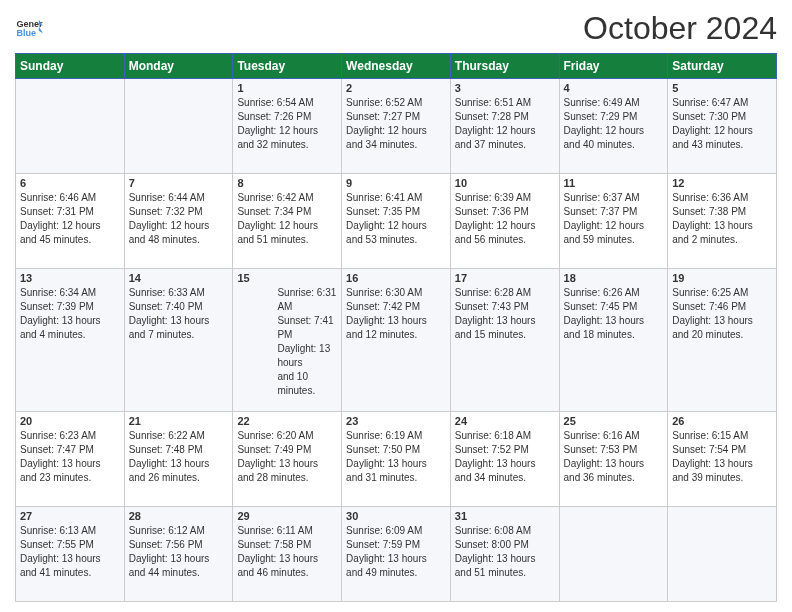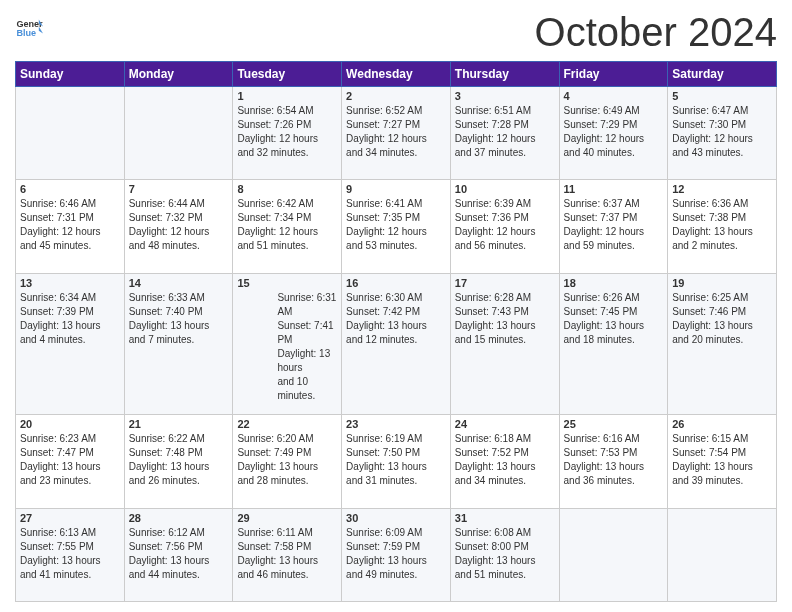--- a/index.html
+++ b/index.html
@@ -30,37 +30,37 @@
     }
     .logo-icon {
       width: 28px;
       height: 28px;
       margin-right: 4px;
     }
     .title-block {
       text-align: right;
     }
     .month-title {
-      font-size: 40px;
+      font-size: 32px;
       font-weight: normal;
       color: #333;
     }
     .location {
       font-size: 13px;
       color: #555;
     }
     .calendar {
       flex: 1;
       border: 1px solid #ccc;
       border-collapse: collapse;
       width: 100%;
       table-layout: fixed;
     }
     .calendar thead th {
-      background-color: #4c1d95;
+      background-color: #15803d;
       color: #fff;
       font-size: 12px;
       font-weight: bold;
       padding: 5px 4px;
       border: 1px solid #3a62b4;
       text-align: left;
       margin-top: 24px;
     }
     .calendar tbody td {
       border: 1px solid #ccc;

